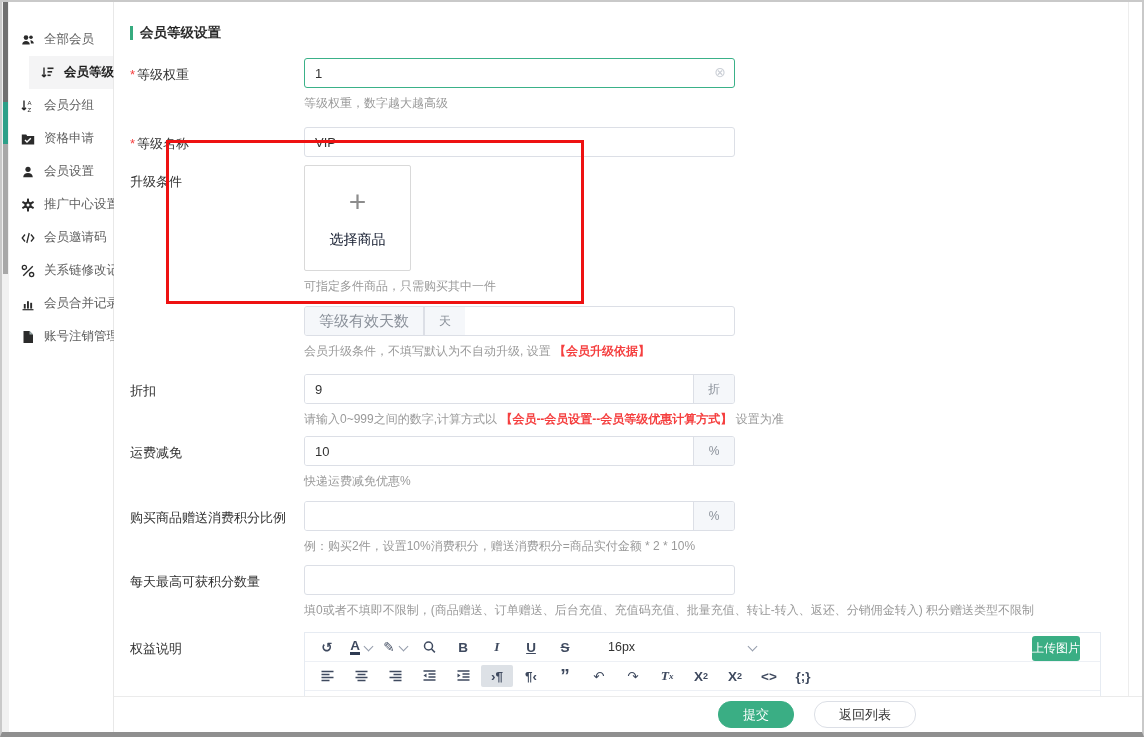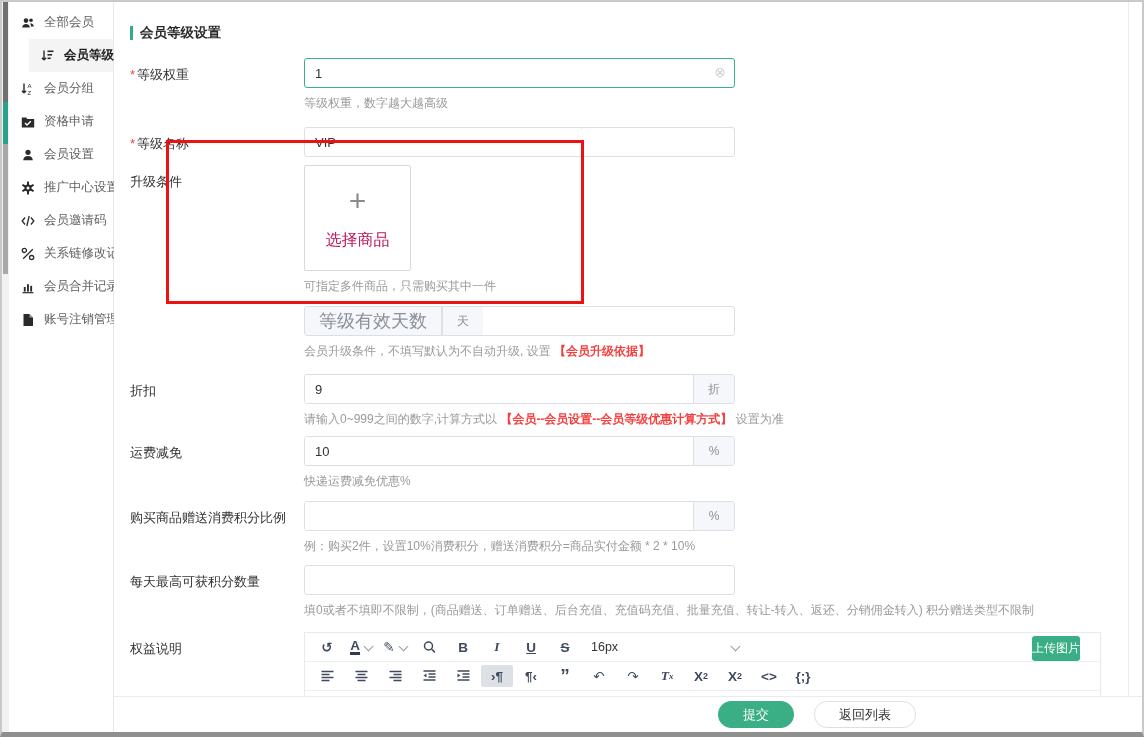--- a/index.html
+++ b/index.html
@@ -4,21 +4,21 @@
 <style>
   html,body{margin:0;padding:0;background:#fff;font-family:"Liberation Sans","DejaVu Sans",sans-serif;}
   .window{position:relative;width:1144px;height:737px;box-sizing:border-box;
     border:2px solid #c9c9c9;border-bottom:5px solid #8f8f8f;background:#fff;overflow:hidden;}
   
   .left-strip{position:absolute;left:0;top:0;bottom:0;width:7px;background:#f1f1f1;}
   .left-strip .seg-dark{position:absolute;left:1px;top:0;width:5px;height:100px;background:#6f6f6f;}
   .left-strip .seg-teal{position:absolute;left:1px;top:100px;width:5px;height:42px;background:#2da089;}
   .left-strip .seg-gray{position:absolute;left:1px;top:142px;width:5px;height:130px;background:#a8a8a8;}
   
-  .sidebar{position:absolute;left:7px;top:0;bottom:0;width:105px;background:#fff;border-right:1px solid #e8e8e8;padding-top:4px;box-sizing:border-box;}
+  .sidebar{position:absolute;left:7px;top:0;bottom:0;width:105px;background:#fff;border-right:1px solid #e8e8e8;padding-top:21px;box-sizing:border-box;}
   .side-item{display:flex;align-items:center;height:33px;padding-left:12px;gap:9px;color:#5f5f5f;font-size:12.5px;cursor:pointer;white-space:nowrap;}
   .side-item .sicon{width:14px;height:14px;color:#2b2b2b;flex:0 0 14px;display:inline-flex;}
   .side-item.active{background:#f4f4f5;color:#1c1c1c;font-weight:bold;margin-left:20px;}
   .side-item svg{width:14px;height:14px;}
   
   .main{position:absolute;left:112px;top:0;right:0;bottom:0;background:#fff;overflow:hidden;}
   .right-line{position:absolute;right:13px;top:0;bottom:0;width:1px;background:#ededed;}
   .content{position:absolute;left:0;top:0;right:0;padding:22px 0 0 16px;}
   .sec-title{display:flex;align-items:center;gap:7px;margin-bottom:16px;height:18px;}
   .sec-bar{width:3px;height:14px;background:#36ab7f;}
@@ -28,41 +28,41 @@
   .flabel{flex:0 0 174px;box-sizing:border-box;padding:8px 10px 0 0;text-align:left;font-size:13px;color:#333;}
   .req{color:#f53f3f;margin-right:2px;}
   .fctrl{width:431px;}
   .inp-wrap{position:relative;}
   .inp{box-sizing:border-box;width:431px;height:30px;border:1px solid #dcdfe6;border-radius:3px;padding:0 10px;font-size:13px;color:#333;outline:none;background:#fff;font-family:inherit;}
   .inp.focus{border-color:#3ab188;}
   .clear-ic{position:absolute;right:9px;top:7px;font-size:14px;color:#ccd0d7;line-height:1;}
   .helper{margin-top:7px;font-size:12px;color:#9a9a9a;line-height:16px;}
   .helper .rlink{color:#f53f3f;font-weight:bold;cursor:pointer;}
   .igroup{display:flex;width:431px;box-sizing:border-box;border:1px solid #dcdfe6;border-radius:3px;overflow:hidden;height:30px;}
-  .iprefix{background:#f5f7fa;border-right:1px solid #dcdfe6;padding:0 14px;line-height:28px;font-size:18px;color:#8a9099;white-space:nowrap;}
+  .iprefix{background:#f5f7fa;border-right:1px solid #dcdfe6;padding:0 14px;line-height:28px;font-size:15px;color:#8a9099;white-space:nowrap;}
   .igroup .inp{border:none;flex:1;width:auto;height:28px;border-radius:0;}
   .isuffix{background:#f5f7fa;border-left:1px solid #dcdfe6;width:40px;text-align:center;line-height:28px;font-size:12px;color:#8a9099;flex:0 0 40px;}
   
   .upload-box{width:107px;height:106px;box-sizing:border-box;border:1px solid #d9d9d9;border-radius:2px;background:#fff;
     display:flex;flex-direction:column;align-items:center;justify-content:center;gap:14px;cursor:pointer;}
   .plus{font-size:30px;color:#8c8c8c;font-weight:300;line-height:1;}
-  .upload-txt{font-size:16px;color:#be185d;}
+  .upload-txt{font-size:14px;color:#0f172a;}
   
   .editor{position:relative;width:795px;border:1px solid #e6ebf2;border-bottom:none;background:#fff;}
   .tbrow{display:flex;align-items:center;height:28px;border-bottom:1px solid #edf0f5;padding-left:6px;gap:2px;}
   .tbtn{min-width:24px;height:22px;display:inline-flex;align-items:center;justify-content:center;padding:0 4px;
     font-size:13.5px;color:#3f4a5f;border-radius:2px;cursor:pointer;font-weight:600;}
   .tbtn.on{background:#dde1e6;}
   .tbtn svg{width:15px;height:14px;}
   .chev{display:inline-block;width:6px;height:6px;border-right:1.5px solid #949cab;border-bottom:1.5px solid #949cab;transform:rotate(45deg);margin-left:5px;margin-bottom:2px;}
   .a-color{border-bottom:3px solid #2f3b52;padding-bottom:0px;line-height:1;}
   .u-line{text-decoration:underline;}
   .s-line{text-decoration:line-through;}
   .i-italic{font-style:italic;font-family:"Liberation Serif",serif;}
-  .fsize{display:flex;align-items:center;justify-content:space-between;width:148px;margin-left:8px;font-size:12.5px;color:#333;font-weight:400;cursor:pointer;}
+  .fsize{display:flex;align-items:center;justify-content:space-between;width:148px;margin-left:25px;font-size:12.5px;color:#333;font-weight:400;cursor:pointer;}
   .tsub{font-size:9px;vertical-align:-3px;}
   .tsup{font-size:9px;vertical-align:5px;}
   .row3 .tbtn{color:#565f70;font-weight:400;}
   .upload-img-btn{position:absolute;top:3px;right:20px;height:25px;padding:0 0;background:#3aae84;color:#fff;
     font-size:12px;border:none;border-radius:3px;display:flex;align-items:center;cursor:pointer;font-family:inherit;}
   
   .footer{position:absolute;left:0;right:0;bottom:0;height:35px;background:#fff;border-top:1px solid #ebebeb;z-index:6;}
   .footer-buttons{position:absolute;left:604px;top:4px;display:flex;gap:20px;}
   .btn{height:27px;border-radius:13px;font-size:13px;padding:0 24px;cursor:pointer;font-family:inherit;}
   .btn-submit{background:#3aae84;color:#fff;border:1px solid #3aae84;}

